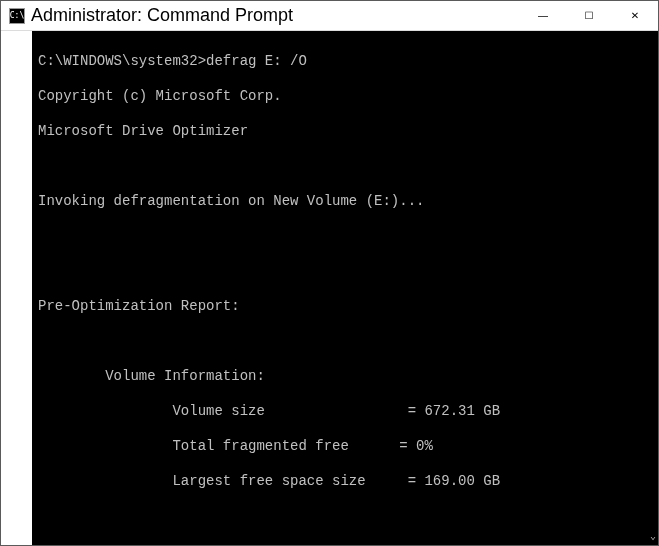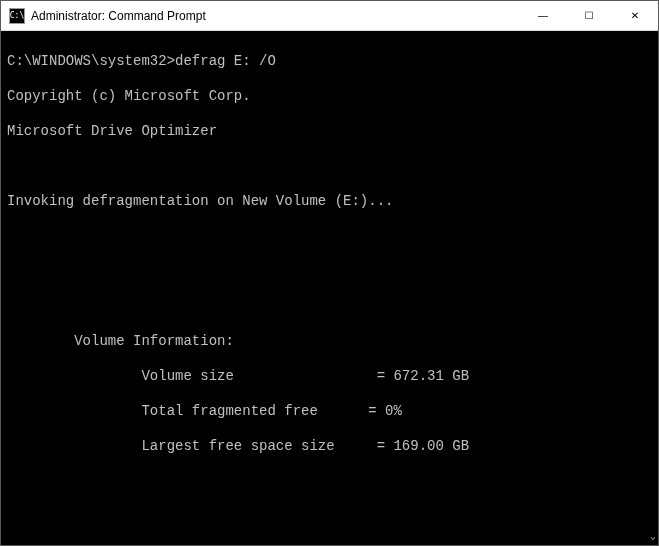--- a/index.html
+++ b/index.html
@@ -10,30 +10,31 @@
   }
   .titlebar {
     height: 30px; background: #ffffff; display: flex; align-items: center;
     border-bottom: 1px solid #dcdcdc;
   }
   .titlebar-icon {
     width: 16px; height: 16px; margin: 0 6px 0 8px; display: flex; align-items: center; justify-content: center;
     background: #000; color: #fff; font-size: 8px; font-family: Consolas, monospace; line-height: 1;
     border: 1px solid #999;
   }
-  .titlebar-title { font-size: 12px; color: #000; flex: 0 0 auto; }
+  .titlebar-title { font-size: 18px; color: #000; flex: 0 0 auto; }
   .titlebar-spacer { flex: 1 1 auto; }
   .win-btn {
     width: 46px; height: 30px; display: flex; align-items: center; justify-content: center;
     font-size: 10px; color: #000; cursor: pointer;
   }
   .console {
     flex: 1 1 auto; background: #000; color: #c0c0c0; font-family: Consolas, "Courier New", monospace;
     font-size: 14px; line-height: 1.25; padding: 4px 6px; overflow: hidden; white-space: pre;
     position: relative;
+    margin-left: 31px;
   }
   .scroll-hint {
     position: absolute; right: 2px; bottom: 2px; color: #c0c0c0; font-size: 10px;
   }
   .line { white-space: pre; display: block; }
 </style>
 </head>
 <body>
 
 <div class="window">
@@ -48,20 +49,21 @@
   </div>
 
   <div class="console">
 <span class="line"><span>C:\WINDOWS\system32&gt;</span><span>defrag E: /O</span></span>
 <span class="line">Copyright (c) Microsoft Corp.</span>
 <span class="line">Microsoft Drive Optimizer</span>
 <span class="line"> </span>
 <span class="line">Invoking defragmentation on New Volume (E:)...</span>
 <span class="line"> </span>
 <span class="line"> </span>
+<span class="line">Pre-Optimization Report:</span>
 <span class="line"> </span>
 <span class="line">        <span>Volume Information:</span></span>
 <span class="line"><span>                Volume size                 = </span><span>672.31 GB</span></span>
 <span class="line"><span>                Total fragmented free      = </span><span>0%</span></span>
 <span class="line"><span>                Largest free space size     = </span><span>169.00 GB</span></span>
 <span class="line"> </span>
 
 
 
 

